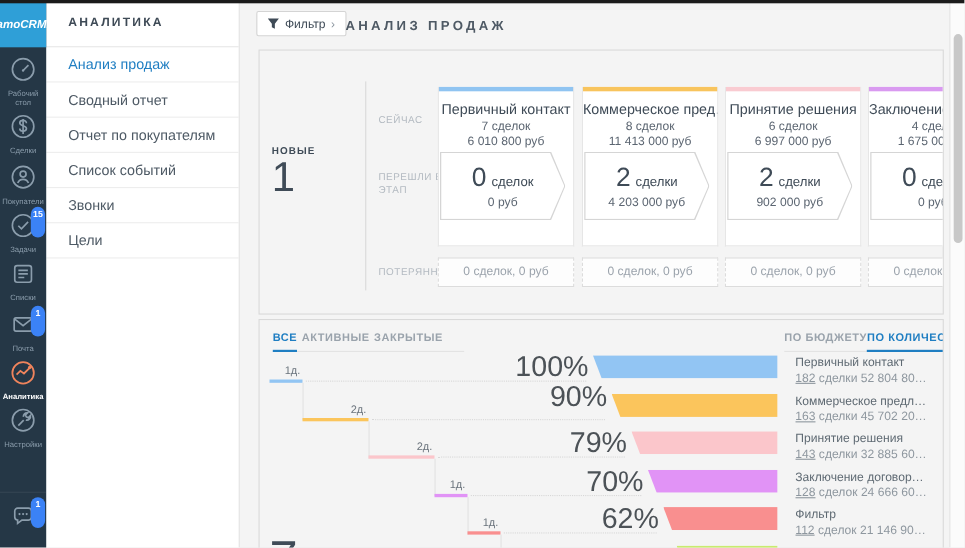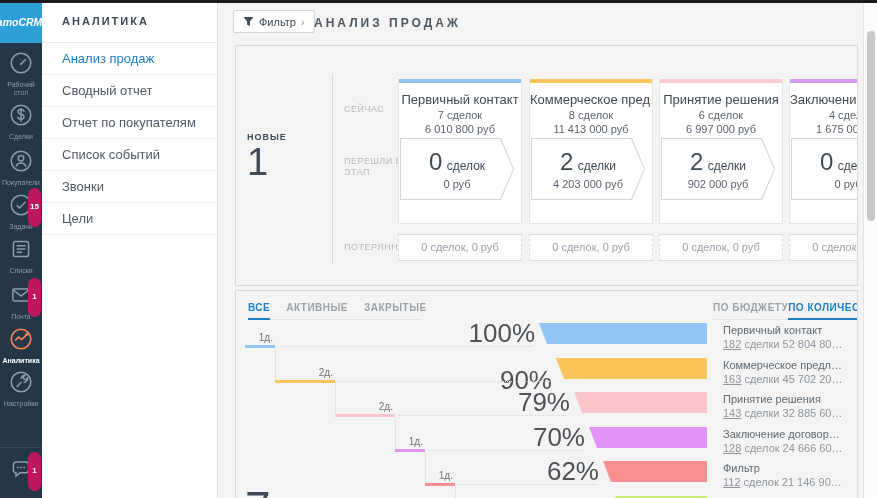--- a/index.html
+++ b/index.html
@@ -10,22 +10,22 @@
   
   .rail{position:absolute;left:0;top:0;width:42px;height:498px;background:#253746;z-index:40;}
   .logo{position:absolute;left:0;top:0;width:42px;height:43px;background:#2f9fd7;color:#fff;
         display:flex;align-items:center;justify-content:center;font-size:10.5px;font-weight:bold;font-style:italic;}
   .rail-item{position:absolute;left:0;width:42px;text-align:center;color:#8b9dac;cursor:pointer;}
   .rail-item .ric{position:relative;display:inline-block;width:26px;height:26px;}
   .rail-item svg{width:26px;height:26px;display:block;}
   .rail-item .lbl{font-size:7px;line-height:8px;color:#8b9dac;margin-top:1px;}
   .rail-item.active{color:#f0845c;}
   .rail-item.active .lbl{color:#fff;font-weight:bold;}
-  .badge{position:absolute;top:-4px;right:-7px;min-width:9px;height:15px;padding:12px 2px;border-radius:7px;
-         background:#be185d;color:#fff;font-size:8px;line-height:13px;font-weight:bold;text-align:center;}
+  .badge{position:absolute;top:-4px;right:-7px;min-width:9px;height:28px;padding:0 2px;border-radius:7px;
+         background:#3b82f6;color:#fff;font-size:8px;line-height:13px;font-weight:bold;text-align:center;}
   .rail-sep{position:absolute;left:0;top:447px;width:42px;border-top:1px solid rgba(255,255,255,.08);}
 
   
   .menu{position:absolute;left:42px;top:0;width:175px;height:498px;background:#fff;border-right:1px solid #e2e2e2;z-index:30;}
   .menu-title{height:42px;border-bottom:1px solid #e7e7e7;display:flex;align-items:center;padding-left:20px;
               font-size:11px;font-weight:bold;letter-spacing:2px;color:#3e4a56;}
   .menu-item{height:31px;border-bottom:1px solid #ededed;display:flex;align-items:center;padding-left:20px;
              font-size:13px;color:#4e5a65;cursor:pointer;}
   .menu-item.active{color:#1f7ec2;}
 
@@ -56,21 +56,21 @@
             clip-path:polygon(0 0,calc(100% - 13px) 0,100% 50%,calc(100% - 13px) 100%,0 100%);
             display:flex;flex-direction:column;align-items:center;justify-content:center;}
   .arrow-big{font-size:24px;font-weight:300;color:#3f4b57;}
   .arrow-unit{font-size:12px;color:#3f4b57;}
   .arrow-line2{font-size:11px;color:#5b6571;margin-top:2px;}
   .lostbox{position:absolute;top:188px;width:124px;height:27px;box-sizing:border-box;background:#fdfdfd;
            border:1px solid #dcdcdc;border-left-style:dashed;border-right-style:dashed;
            font-size:11px;color:#9ba3ac;text-align:center;line-height:25px;white-space:nowrap;overflow:hidden;cursor:pointer;}
 
   
-  .tabs-left{position:absolute;left:12px;top:11px;width:174px;border-bottom:1px solid #e3e3e3;display:flex;gap:16px;}
+  .tabs-left{position:absolute;left:12px;top:11px;width:174px;border-bottom:1px solid #e3e3e3;display:flex;gap:4px;}
   .tabs-right{position:absolute;left:477px;top:11px;width:142px;border-bottom:1px solid #e3e3e3;display:flex;justify-content:space-between;}
   .tab{font-size:10px;font-weight:bold;letter-spacing:.5px;color:#9aa3ac;padding-bottom:5px;cursor:pointer;white-space:nowrap;}
   .tab.active{color:#1f7ec2;border-bottom:2px solid #1f7ec2;margin-bottom:-1px;}
   .frow{position:absolute;inset:0;pointer-events:none;}
   .fbar{position:absolute;height:21px;pointer-events:auto;}
   .fpct{position:absolute;width:82px;text-align:right;font-size:26px;line-height:27px;font-weight:300;color:#4c5257;}
   .fpct:empty,.fdur:empty{display:none;}
   .fseg{position:absolute;height:3px;}
   .fdur{position:absolute;width:26px;text-align:right;font-size:10px;color:#6a737c;}
   .fdots{position:absolute;height:0;border-top:1px dotted #d7d7d7;}
@@ -298,21 +298,21 @@
       <div class="fdur" style="left: 11px; top: 41px;">1д.</div>
       <div class="fdots" style="left: 42px; top: 55px; width: 255px;"></div>
       <div class="fvert" style="left: 39px; top: 57px; height: 34px;"></div>
       <div class="flegend" style="top: 33px;">
         <div class="flegend-title">Первичный контакт</div>
         <div class="flegend-line"><span class="fcount">182</span> <span>сделки 52 804 80…</span></div>
       </div>
     </div>
     <div class="frow">
       <div class="fbar" style="left: 320px; top: 67px; width: 151px; background: rgb(251, 197, 92); clip-path: polygon(0px 0px, 100% 0px, 100% 100%, 8px 100%);"></div>
-      <div class="fpct" style="left: 234px; top: 76px;">90%</div>
+      <div class="fpct" style="left: 234px; top: 56px;">90%</div>
       <div class="fseg" style="left: 39px; top: 89px; width: 60px; background: rgb(251, 197, 92);"></div>
       <div class="fdur" style="left: 71px; top: 76px;">2д.</div>
       <div class="fdots" style="left: 102px; top: 90px; width: 212px;"></div>
       <div class="fvert" style="left: 99px; top: 92px; height: 34px;"></div>
       <div class="flegend" style="top: 68px;">
         <div class="flegend-title">Коммерческое предл…</div>
         <div class="flegend-line"><span class="fcount">163</span> <span>сделки 45 702 20…</span></div>
       </div>
     </div>
     <div class="frow">

